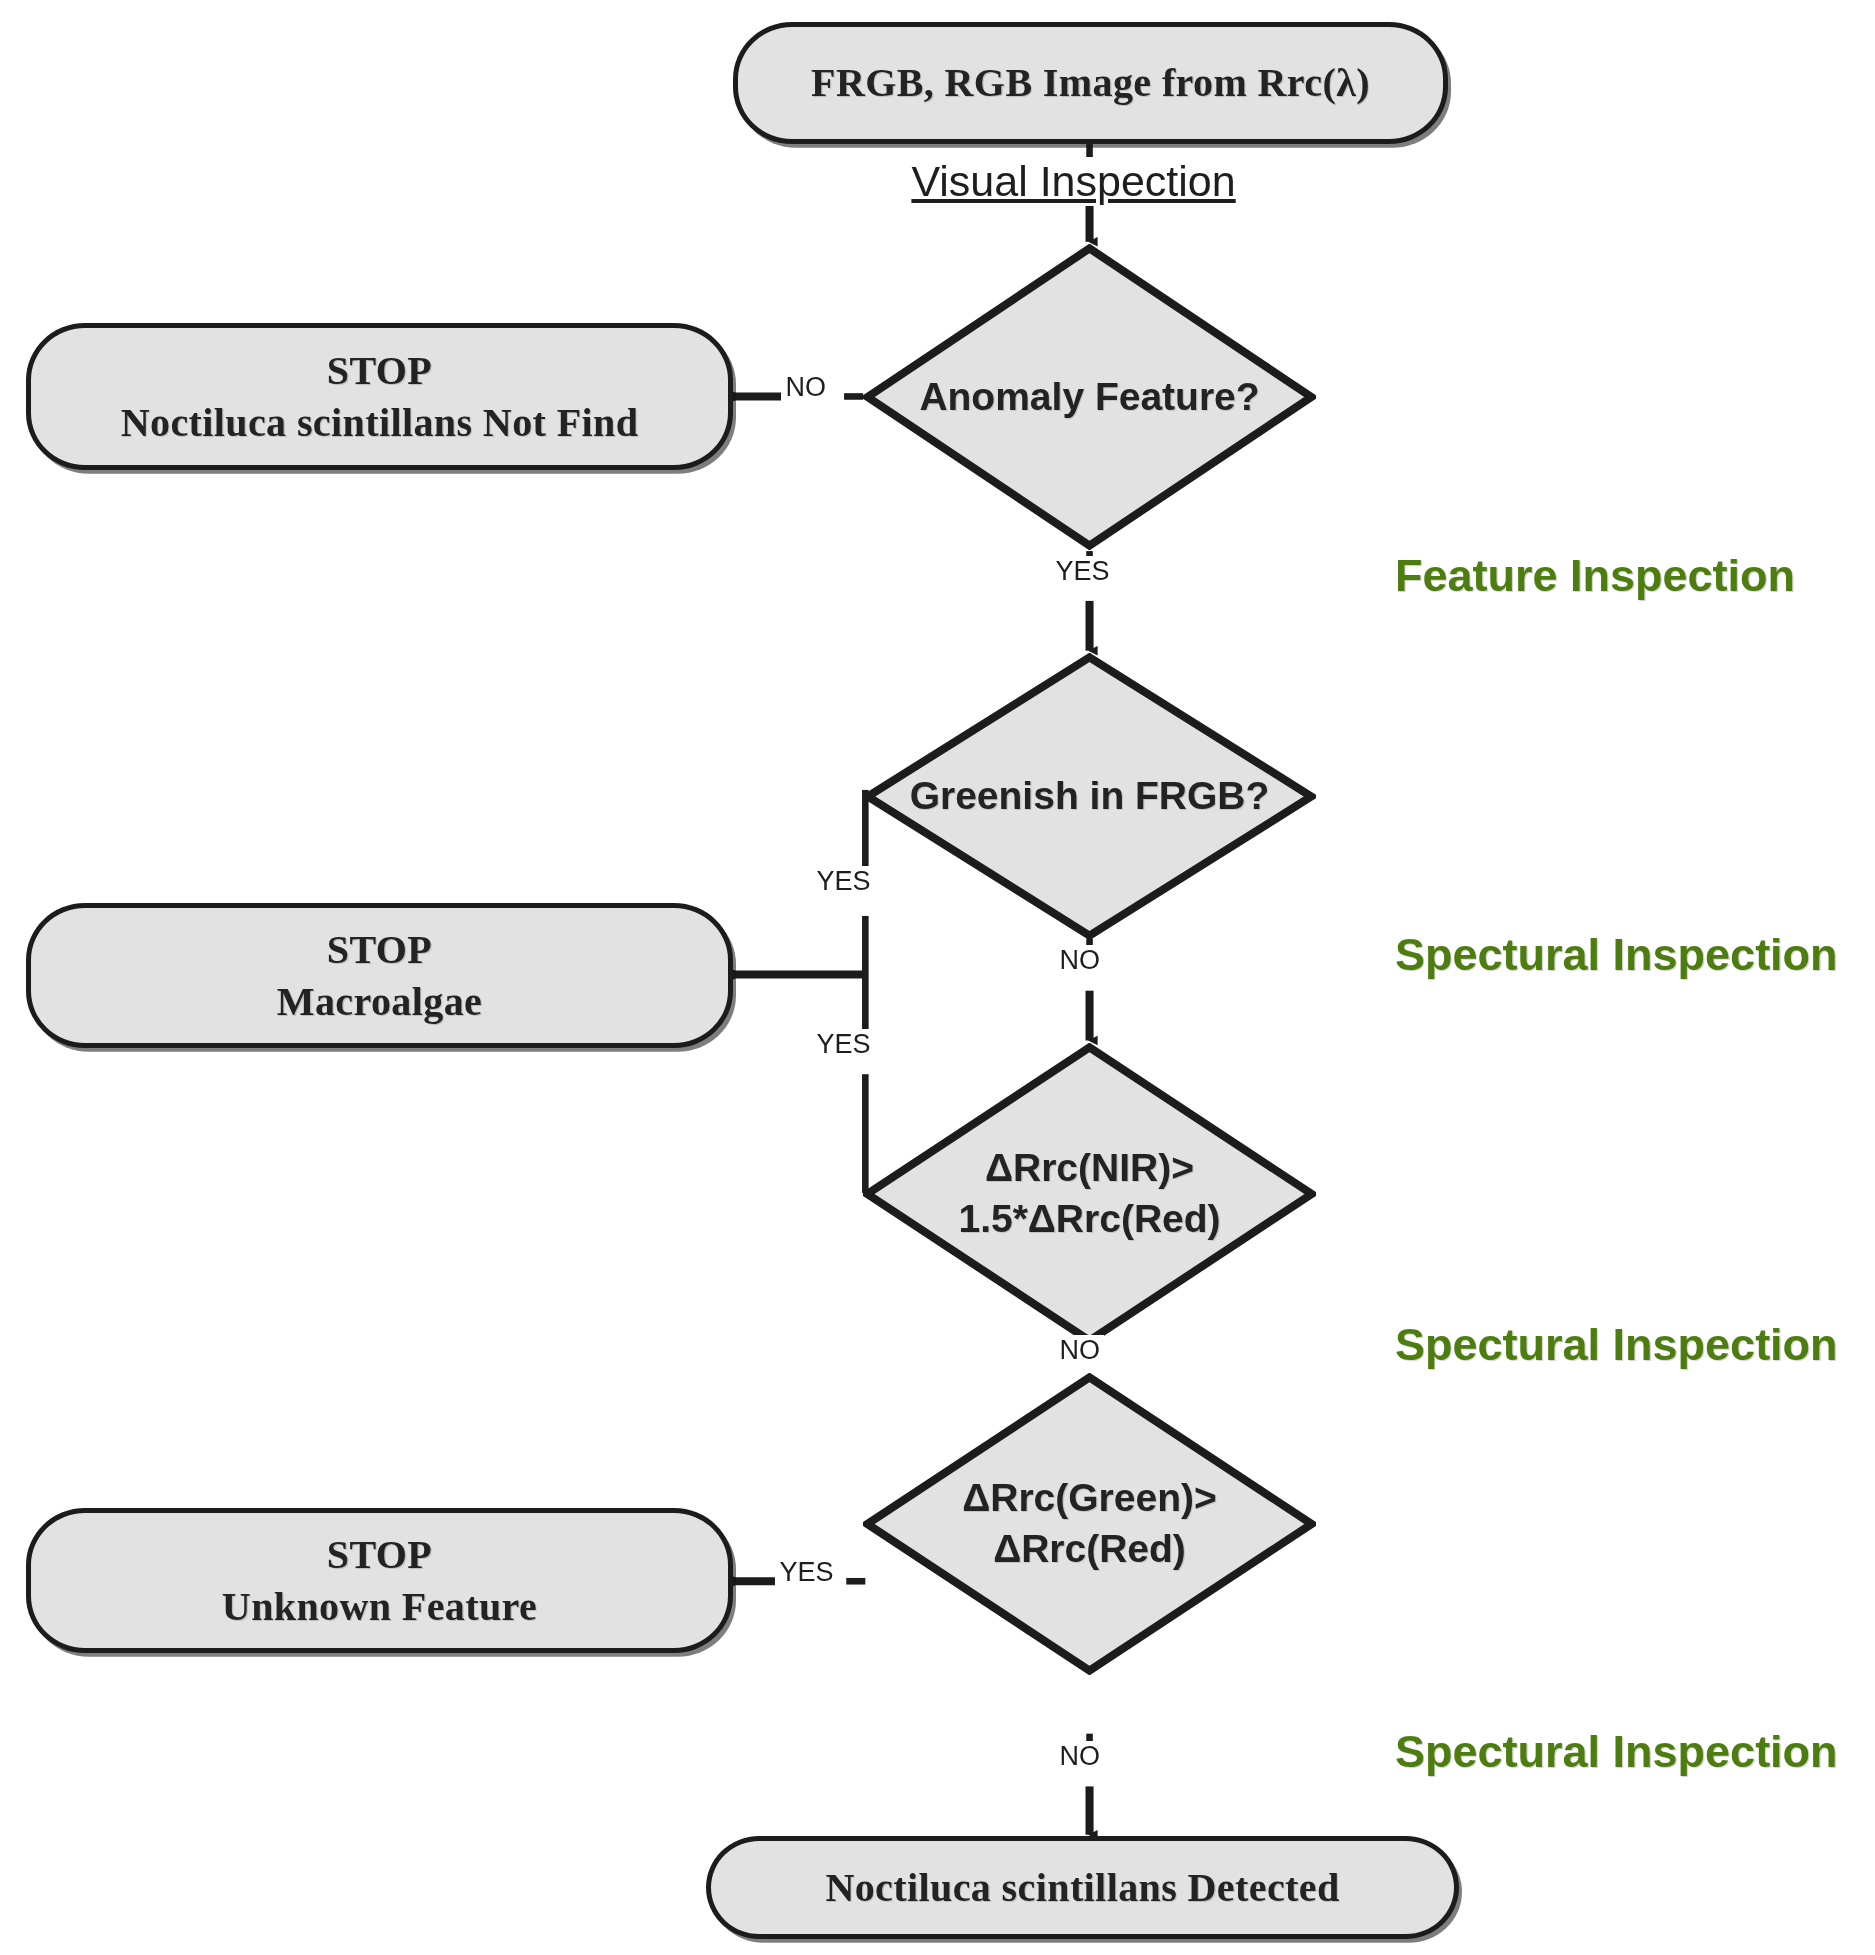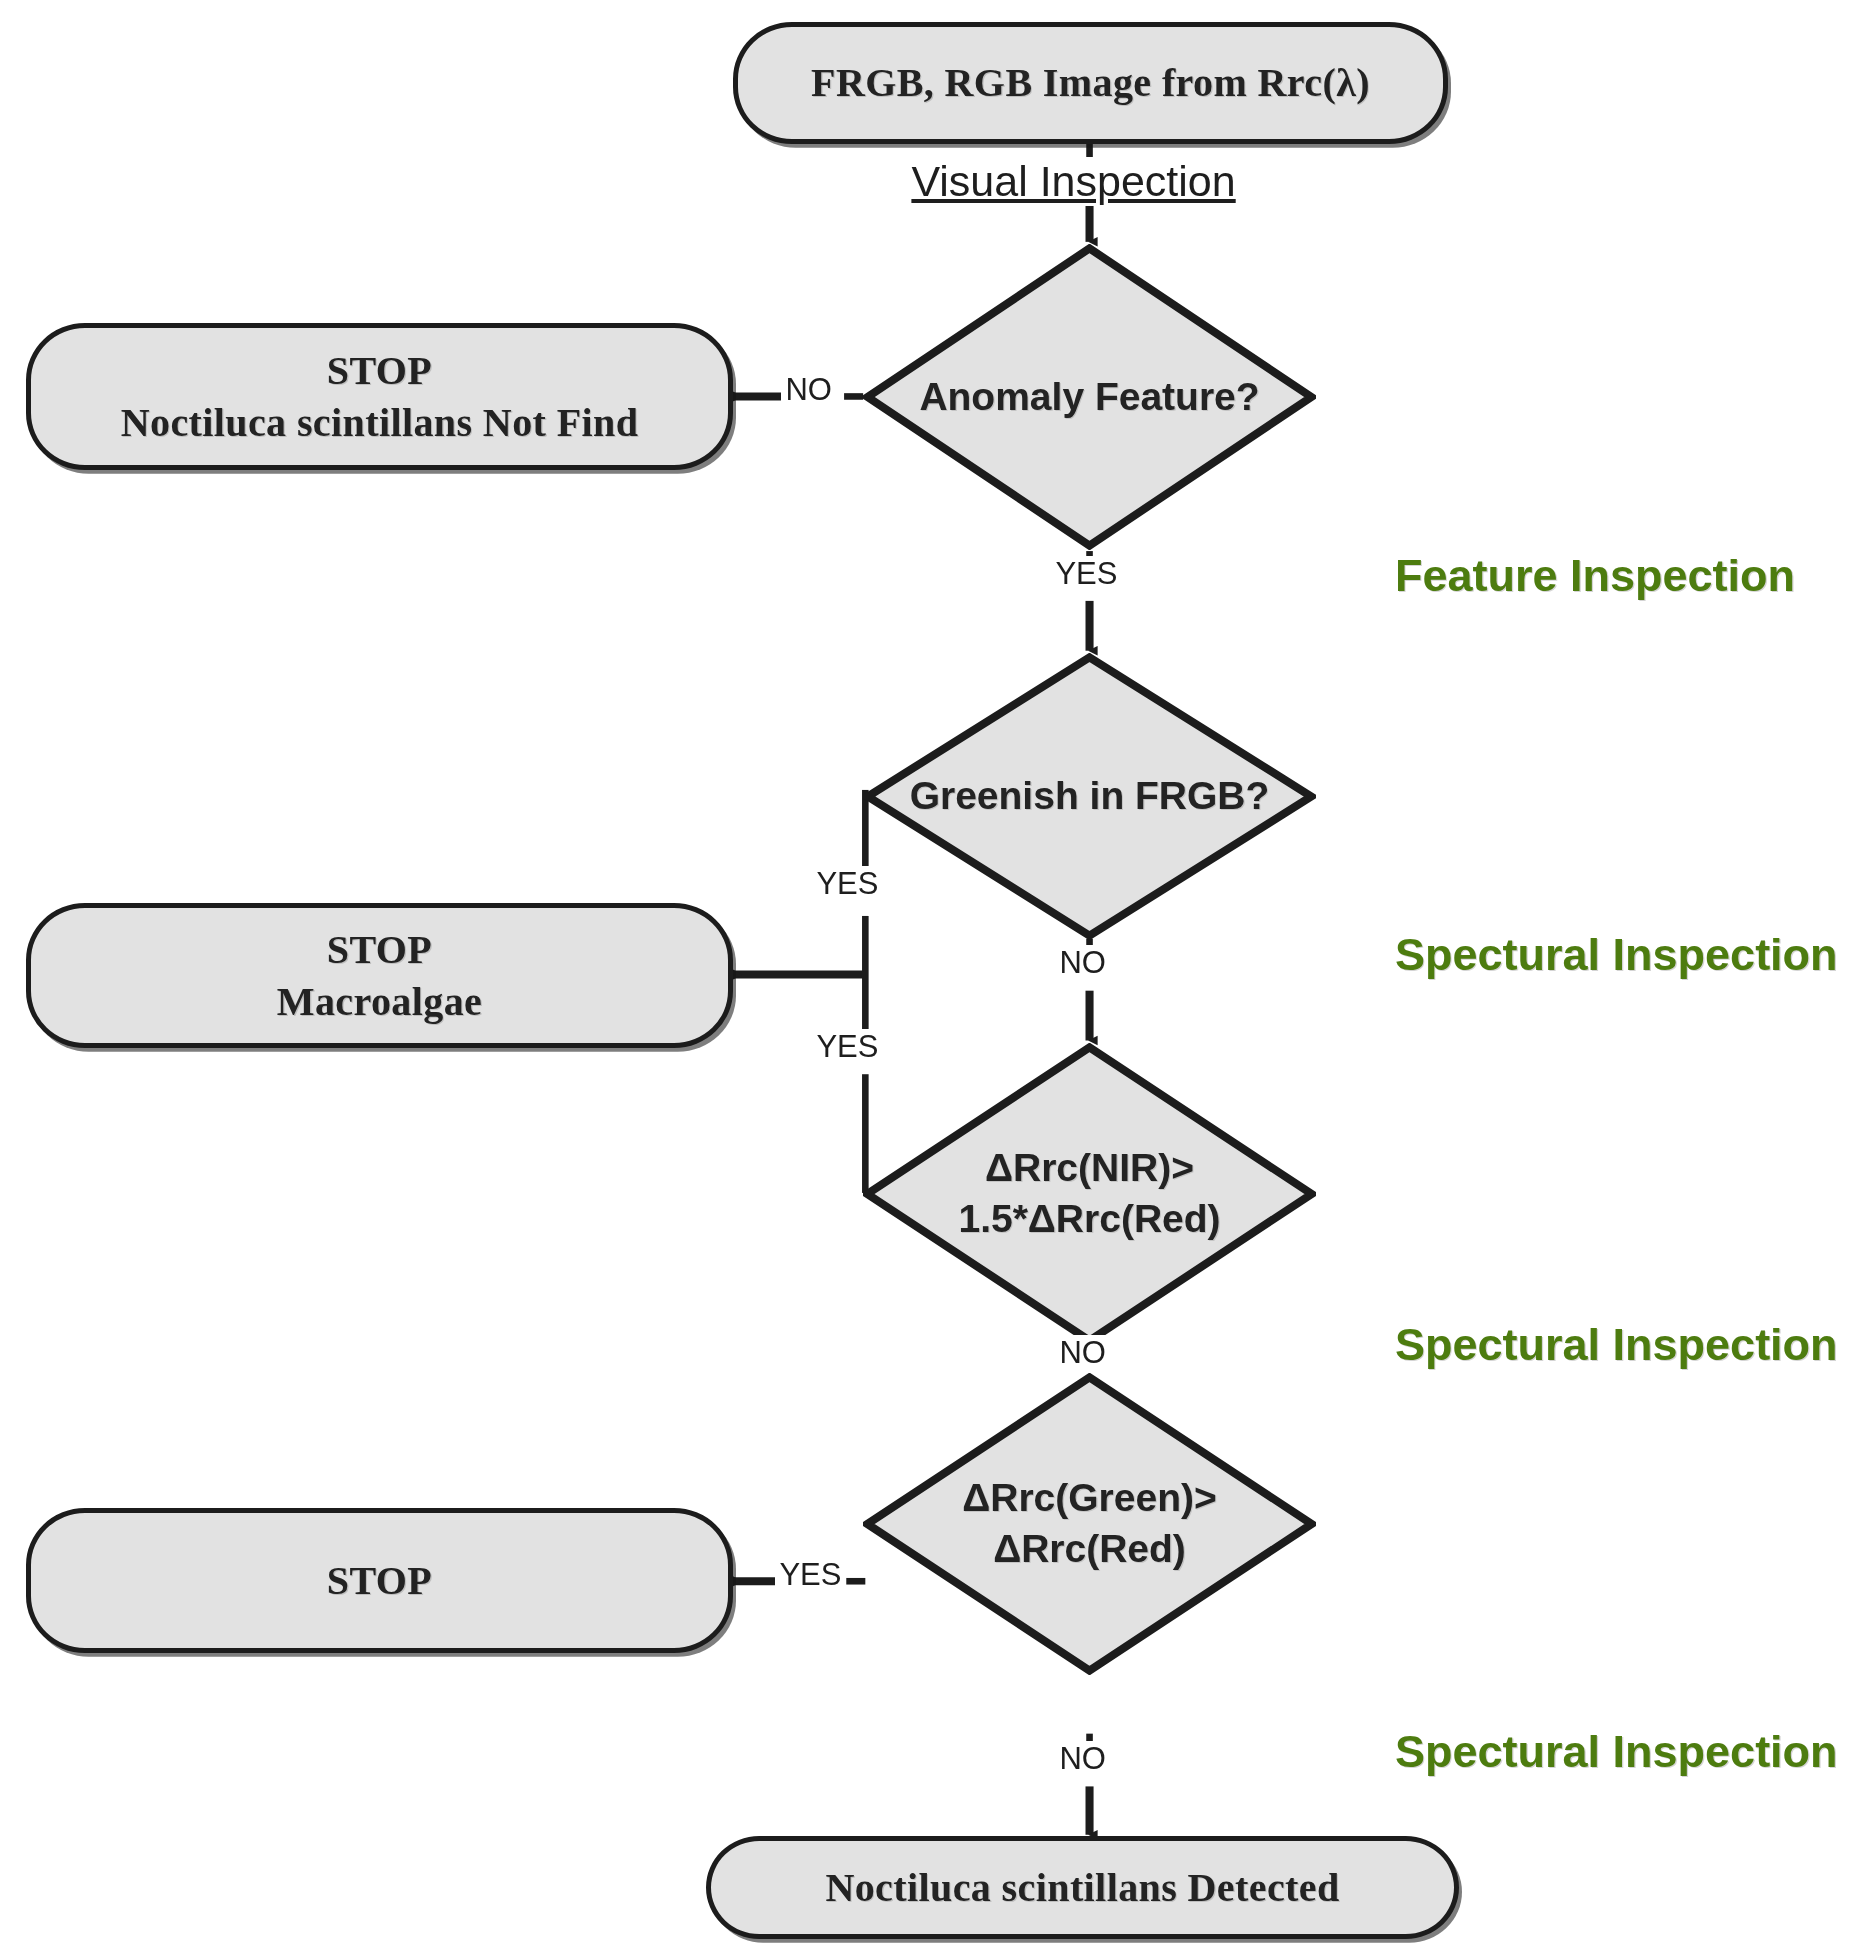--- a/index.html
+++ b/index.html
@@ -77,21 +77,21 @@
     color: #232323;
     line-height: 1.3;
     white-space: nowrap;
     text-shadow: 1.1px 1.1px 0 rgba(165,165,165,0.5);
   }
 
   
   .elabel {
     position: absolute;
     font-family: "Liberation Sans", "DejaVu Sans", sans-serif;
-    font-size: 31px;
+    font-size: 27px;
     color: #1e1e1e;
     white-space: nowrap;
     background: #ffffff;
     padding: 0 4.4px;
     z-index: 6;
   }
   .elabel.big {
     font-size: 43px;
   }
 
@@ -221,20 +221,21 @@
       <polygon points="309,6 612,206 309,406 6,206" fill="#e2e2e2" stroke="#1c1c1c" stroke-width="11" stroke-linejoin="miter"></polygon>
     </svg>
     <div class="dtext">
       <span>ΔRrc(Green)&gt;</span>
       <span>ΔRrc(Red)</span>
     </div>
   </div>
 
   <div class="term" style="left:26px; top:1508px; width:707px; height:145px;">
     <span class="line">STOP</span>
+    <span class="line">Unknown Feature</span>
   </div>
 
   <div class="elabel" style="left:775px; top:1557px;">YES</div>
 
   <div class="elabel" style="left:1055px; top:1741px;">NO</div>
 
   <div class="stage" style="left:1395px; top:1726px;">Spectural Inspection</div>
 
   <div class="term" style="left:706px; top:1836px; width:753px; height:103px;">
     <span class="line">Noctiluca scintillans Detected</span>

